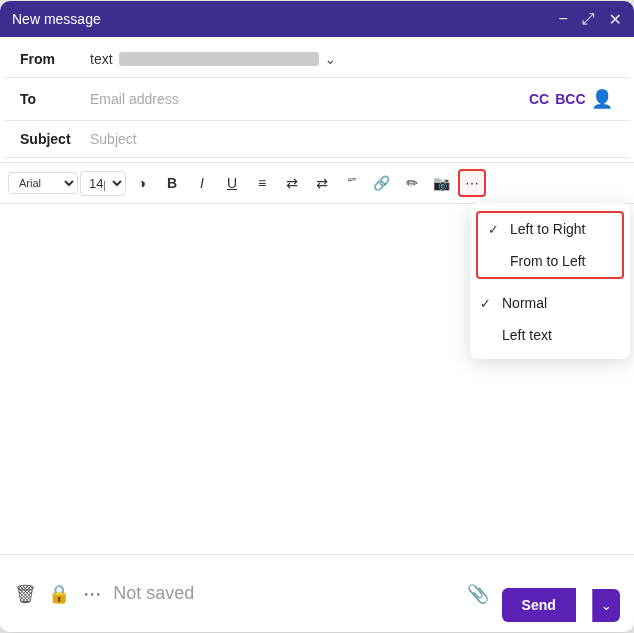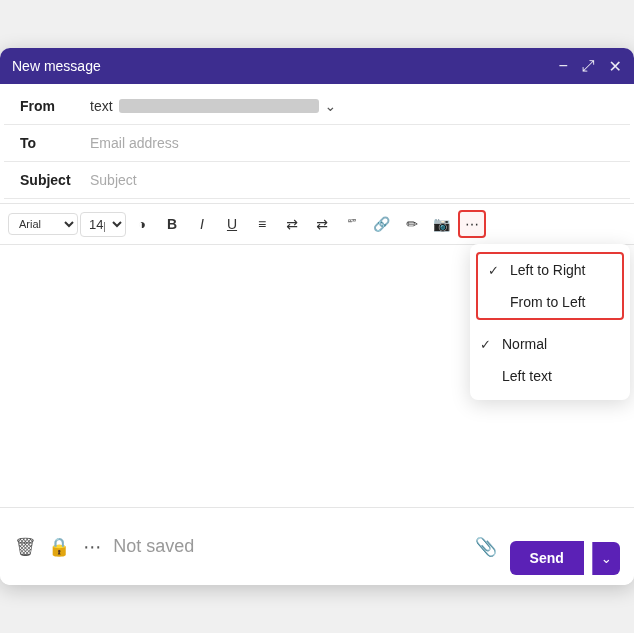--- a/index.html
+++ b/index.html
@@ -8,21 +8,21 @@
       background: #f0f0f0;
       display: flex;
       align-items: center;
       justify-content: center;
       width: 634px;
       height: 633px;
       overflow: hidden;
     }
     .window {
       width: 634px;
-      height: 537px;
+      height: 631px;
       background: #ffffff;
       border-radius: 10px;
       overflow: hidden;
       display: flex;
       flex-direction: column;
       box-shadow: 0 4px 20px rgba(0,0,0,0.2);
     }
     .titlebar {
       background: #3d2d8f;
       color: white;
@@ -236,21 +236,21 @@
     }
     .footer-status {
       flex: 1;
       text-align: left;
       font-size: 18px;
       color: #999;
     }
     .footer-right {
       display: flex;
       align-items: center;
-      gap: 8px;
+      gap: 16px;
       margin-top: 23px;
     }
     .send-btn {
       background: #5b21b6;
       color: white;
       border: none;
       border-radius: 6px 0 0 6px;
       padding: 9px 20px;
       font-size: 14px;
       font-weight: 600;
@@ -287,20 +287,25 @@
       <div class="from-value">
         <span>text</span>
         <span class="from-blurred"></span>
         <span class="chevron-down">⌄</span>
       </div>
     </div>
 
     <div class="form-row">
       <span class="form-label">To</span>
       <input class="form-input" type="text" placeholder="Email address" style="">
+      <div class="to-actions">
+        <span class="cc-bcc-label">CC</span>
+        <span class="cc-bcc-label">BCC</span>
+        <span class="add-person-icon">👤</span>
+      </div>
     </div>
 
     <div class="form-row">
       <span class="form-label">Subject</span>
       <input class="form-input" type="text" placeholder="Subject" style="">
     </div>
   </div>
 
   <div class="toolbar">
     <select class="font-select">

